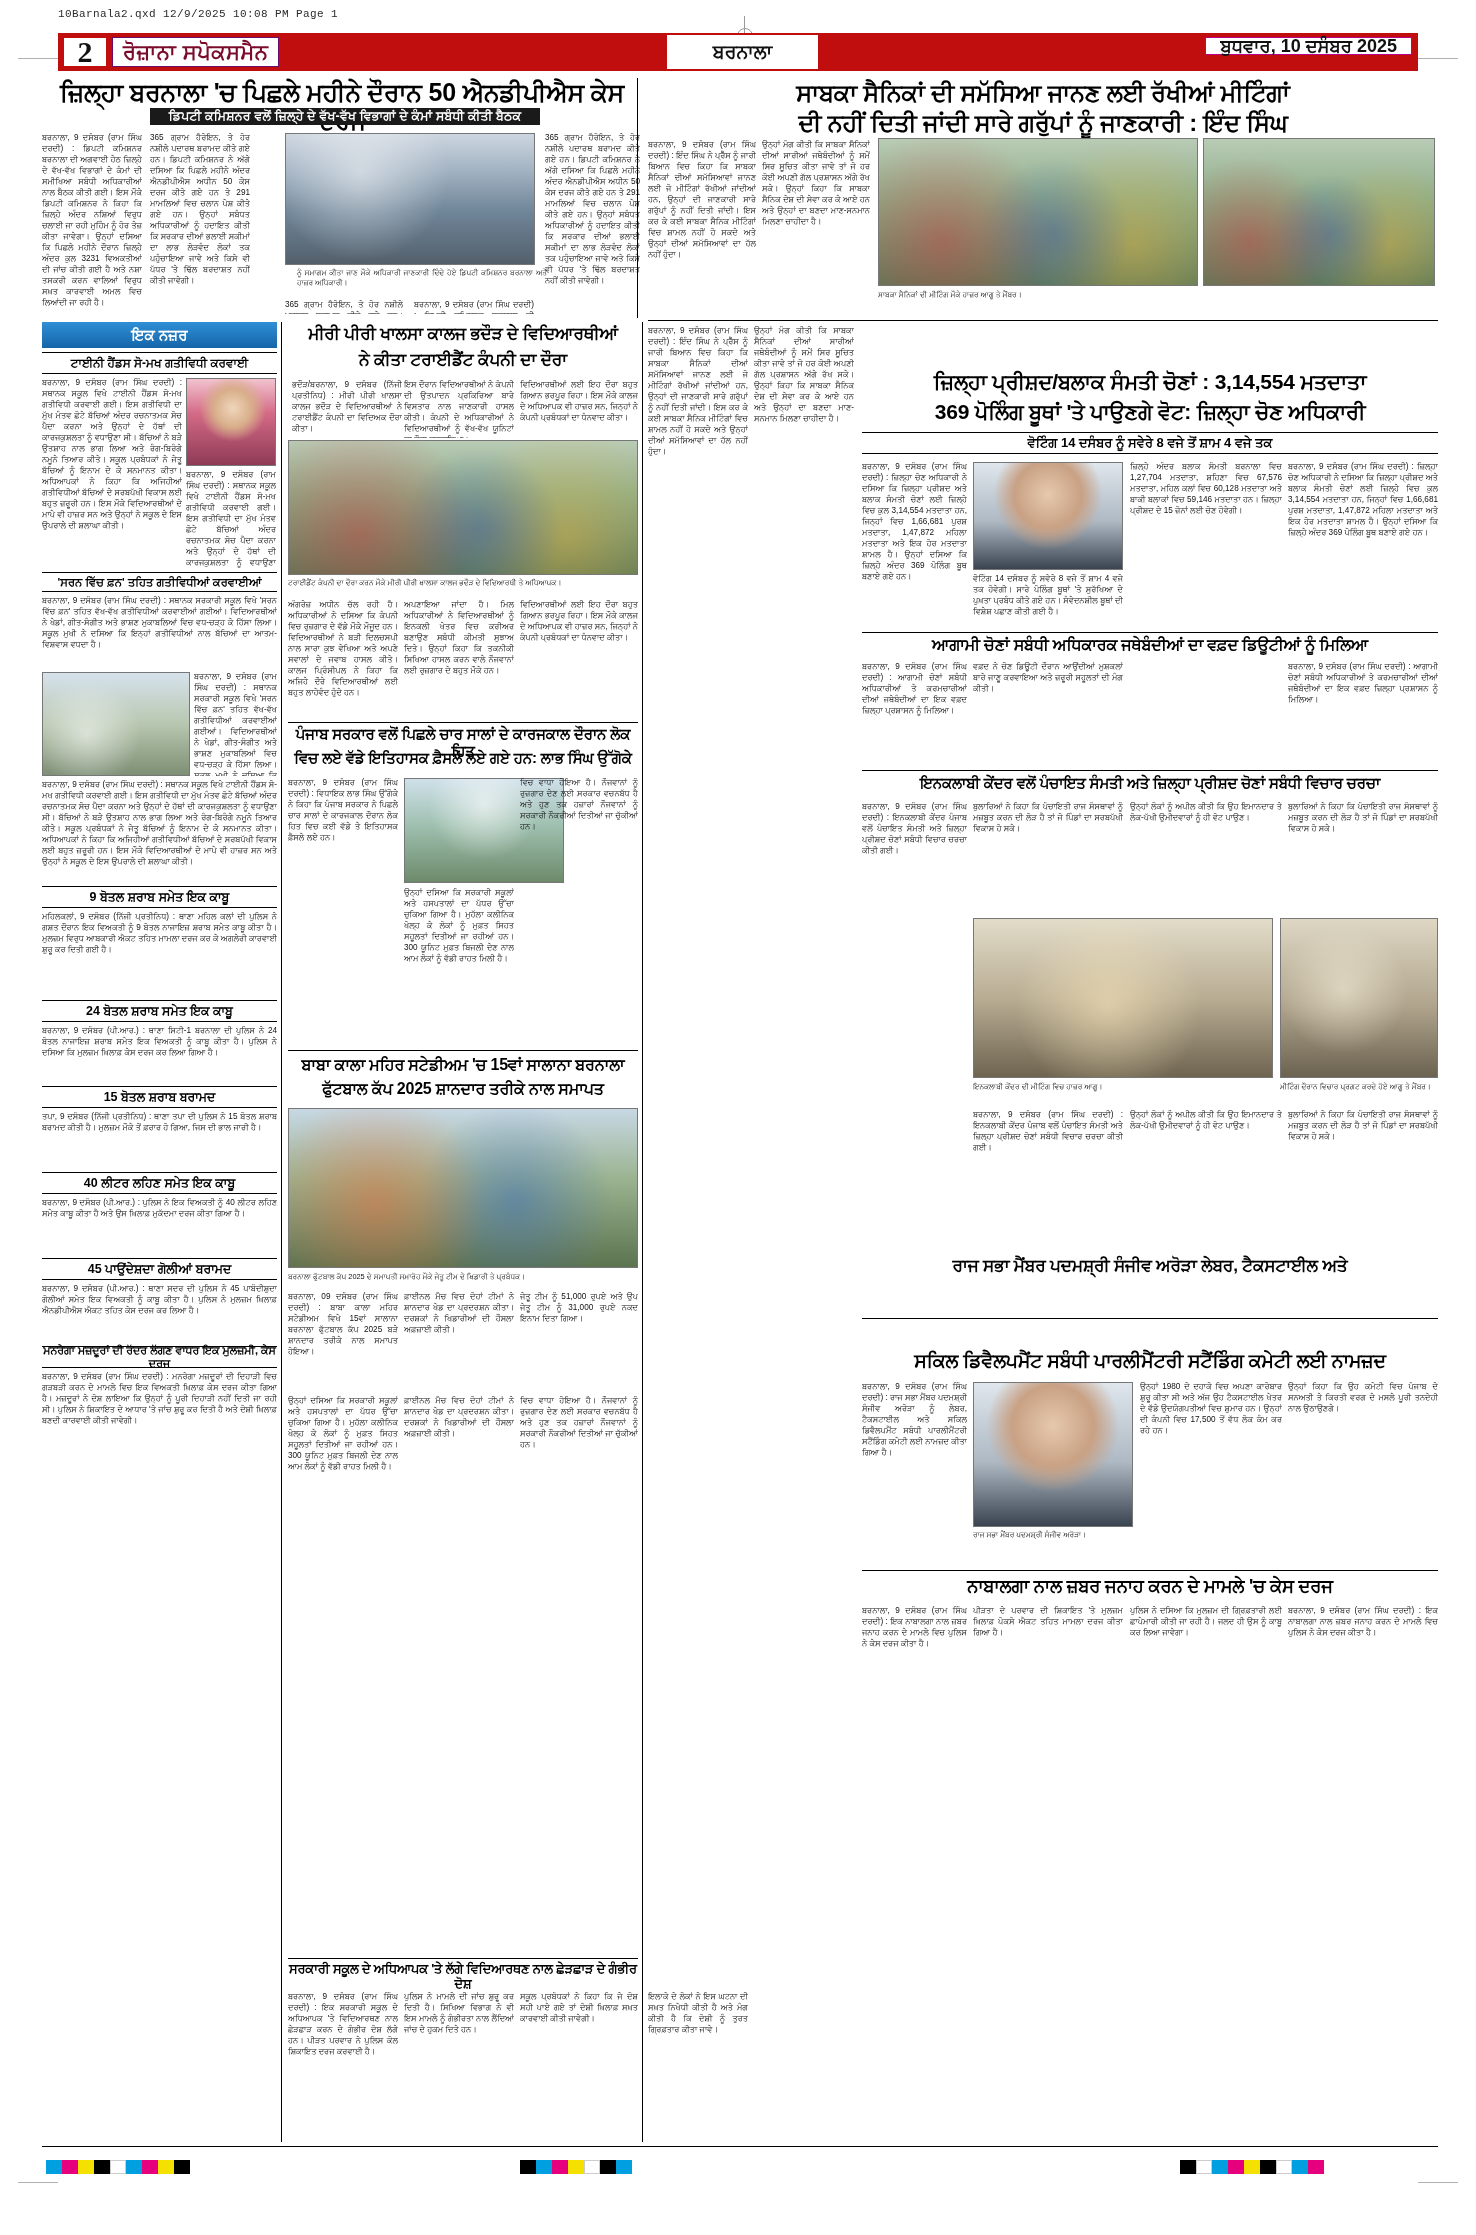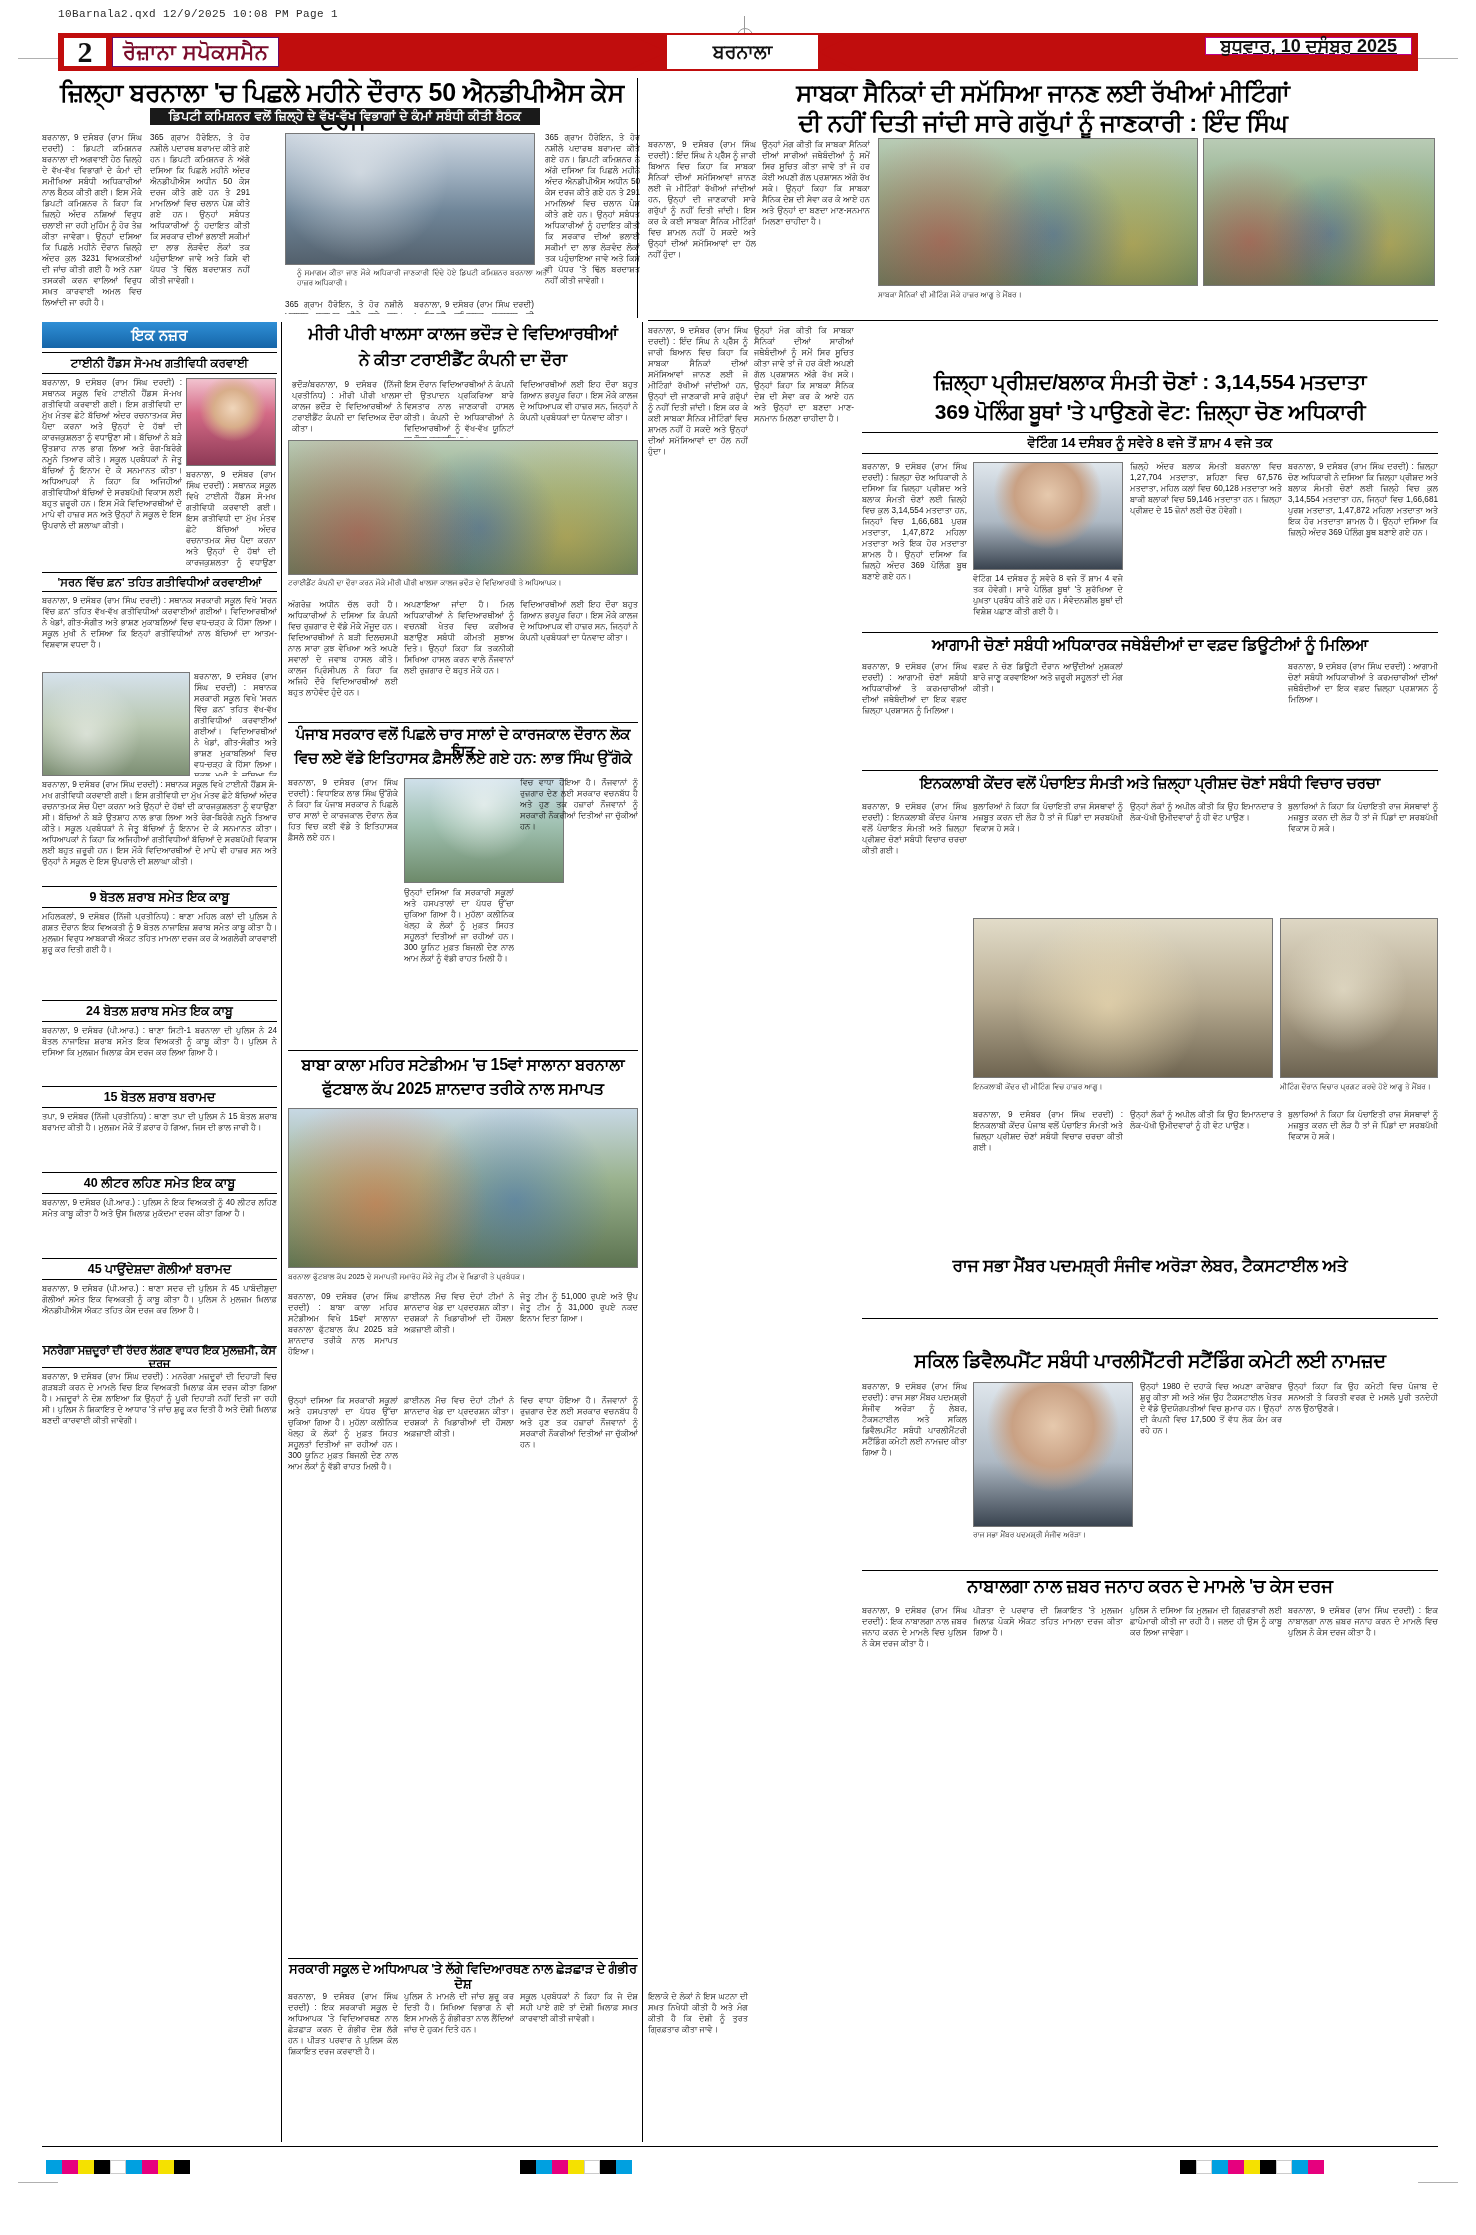--- a/index.html
+++ b/index.html
@@ -62,21 +62,21 @@
   }
   .mh-notch-r {
     width: 40px; background: #c00d0d;
     clip-path: polygon(100% 0, 0 50%, 100% 100%);
   }
   .mh-fill { flex: 1 1 auto; background:#c00d0d; }
   .mh-date {
     margin: 4px 6px 16px 0; padding: 0 14px;
     background: #fff; border: 1px solid #b08;
     display:flex; align-items:center;
-    font-size: 18px; font-weight: bold; color:#111; white-space:nowrap;text-decoration:underline;
+    font-size: 18px; font-weight: bold; color:#111; white-space:nowrap;
   }
 
   
   .rule-h { position:absolute; background:#000; height:1px; }
   .rule-v { position:absolute; background:#000; width:1px; }
 
   .hl {
     position: absolute;
     font-weight: bold; color:#000; text-align:center;
     line-height: 1.12; letter-spacing: -.2px;
@@ -255,21 +255,21 @@
   <div class="rule-v" style="left:281px; top:322px; height:1820px;"></div>
 
   <div class="hl" style="left:288px; top:324px; width:350px; font-size:17px;">ਮੀਰੀ ਪੀਰੀ ਖਾਲਸਾ ਕਾਲਜ ਭਦੌੜ ਦੇ ਵਿਦਿਆਰਥੀਆਂ</div>
   <div class="hl" style="left:288px; top:350px; width:350px; font-size:17px;">ਨੇ ਕੀਤਾ ਟਰਾਈਡੈਂਟ ਕੰਪਨੀ ਦਾ ਦੌਰਾ</div>
   <div class="body" style="left:292px; top:380px; width:110px; height:58px;">ਭਦੌੜ/ਬਰਨਾਲਾ, 9 ਦਸੰਬਰ (ਨਿੱਜੀ ਪ੍ਰਤੀਨਿਧ) : ਮੀਰੀ ਪੀਰੀ ਖਾਲਸਾ ਕਾਲਜ ਭਦੌੜ ਦੇ ਵਿਦਿਆਰਥੀਆਂ ਨੇ ਟਰਾਈਡੈਂਟ ਕੰਪਨੀ ਦਾ ਵਿਦਿਅਕ ਦੌਰਾ ਕੀਤਾ।</div>
   <div class="body" style="left:404px; top:380px; width:110px; height:58px;">ਇਸ ਦੌਰਾਨ ਵਿਦਿਆਰਥੀਆਂ ਨੇ ਕੰਪਨੀ ਦੀ ਉਤਪਾਦਨ ਪ੍ਰਕਿਰਿਆ ਬਾਰੇ ਵਿਸਤਾਰ ਨਾਲ ਜਾਣਕਾਰੀ ਹਾਸਲ ਕੀਤੀ। ਕੰਪਨੀ ਦੇ ਅਧਿਕਾਰੀਆਂ ਨੇ ਵਿਦਿਆਰਥੀਆਂ ਨੂੰ ਵੱਖ-ਵੱਖ ਯੂਨਿਟਾਂ ਦਾ ਦੌਰਾ ਕਰਵਾਇਆ।</div>
   <div class="body" style="left:520px; top:380px; width:118px; height:58px;">ਵਿਦਿਆਰਥੀਆਂ ਲਈ ਇਹ ਦੌਰਾ ਬਹੁਤ ਗਿਆਨ ਭਰਪੂਰ ਰਿਹਾ। ਇਸ ਮੌਕੇ ਕਾਲਜ ਦੇ ਅਧਿਆਪਕ ਵੀ ਹਾਜ਼ਰ ਸਨ, ਜਿਨ੍ਹਾਂ ਨੇ ਕੰਪਨੀ ਪ੍ਰਬੰਧਕਾਂ ਦਾ ਧੰਨਵਾਦ ਕੀਤਾ।</div>
   <div class="photo ph-group" style="left:288px; top:440px; width:350px; height:135px;"></div>
   <div class="cap" style="left:288px; top:578px; width:350px; height:20px;">ਟਰਾਈਡੈਂਟ ਕੰਪਨੀ ਦਾ ਦੌਰਾ ਕਰਨ ਮੌਕੇ ਮੀਰੀ ਪੀਰੀ ਖਾਲਸਾ ਕਾਲਜ ਭਦੌੜ ਦੇ ਵਿਦਿਆਰਥੀ ਤੇ ਅਧਿਆਪਕ।</div>
   <div class="body" style="left:288px; top:600px; width:110px; height:118px;">ਅੰਗਰੇਜ਼ ਅਧੀਨ ਚੱਲ ਰਹੀ ਹੈ। ਅਧਿਕਾਰੀਆਂ ਨੇ ਦਸਿਆ ਕਿ ਕੰਪਨੀ ਵਿਚ ਰੁਜ਼ਗਾਰ ਦੇ ਵੱਡੇ ਮੌਕੇ ਮੌਜੂਦ ਹਨ। ਵਿਦਿਆਰਥੀਆਂ ਨੇ ਬੜੀ ਦਿਲਚਸਪੀ ਨਾਲ ਸਾਰਾ ਕੁਝ ਵੇਖਿਆ ਅਤੇ ਅਪਣੇ ਸਵਾਲਾਂ ਦੇ ਜਵਾਬ ਹਾਸਲ ਕੀਤੇ। ਕਾਲਜ ਪ੍ਰਿੰਸੀਪਲ ਨੇ ਕਿਹਾ ਕਿ ਅਜਿਹੇ ਦੌਰੇ ਵਿਦਿਆਰਥੀਆਂ ਲਈ ਬਹੁਤ ਲਾਹੇਵੰਦ ਹੁੰਦੇ ਹਨ।</div>
-  <div class="body" style="left:404px; top:600px; width:110px; height:118px;">ਅਪਣਾਇਆ ਜਾਂਦਾ ਹੈ। ਮਿਲ ਅਧਿਕਾਰੀਆਂ ਨੇ ਵਿਦਿਆਰਥੀਆਂ ਨੂੰ ਵਚਨਬੀ ਖੇਤਰ ਵਿਚ ਕਰੀਅਰ ਬਣਾਉਣ ਸਬੰਧੀ ਕੀਮਤੀ ਸੁਝਾਅ ਦਿਤੇ। ਉਨ੍ਹਾਂ ਕਿਹਾ ਕਿ ਤਕਨੀਕੀ ਸਿਖਿਆ ਹਾਸਲ ਕਰਨ ਵਾਲੇ ਨੌਜਵਾਨਾਂ ਲਈ ਰੁਜ਼ਗਾਰ ਦੇ ਬਹੁਤ ਮੌਕੇ ਹਨ।</div>
+  <div class="body" style="left:404px; top:600px; width:110px; height:118px;">ਅਪਣਾਇਆ ਜਾਂਦਾ ਹੈ। ਮਿਲ ਅਧਿਕਾਰੀਆਂ ਨੇ ਵਿਦਿਆਰਥੀਆਂ ਨੂੰ ਇਨਕਲੀ ਖੇਤਰ ਵਿਚ ਕਰੀਅਰ ਬਣਾਉਣ ਸਬੰਧੀ ਕੀਮਤੀ ਸੁਝਾਅ ਦਿਤੇ। ਉਨ੍ਹਾਂ ਕਿਹਾ ਕਿ ਤਕਨੀਕੀ ਸਿਖਿਆ ਹਾਸਲ ਕਰਨ ਵਾਲੇ ਨੌਜਵਾਨਾਂ ਲਈ ਰੁਜ਼ਗਾਰ ਦੇ ਬਹੁਤ ਮੌਕੇ ਹਨ।</div>
   <div class="body" style="left:520px; top:600px; width:118px; height:118px;">ਵਿਦਿਆਰਥੀਆਂ ਲਈ ਇਹ ਦੌਰਾ ਬਹੁਤ ਗਿਆਨ ਭਰਪੂਰ ਰਿਹਾ। ਇਸ ਮੌਕੇ ਕਾਲਜ ਦੇ ਅਧਿਆਪਕ ਵੀ ਹਾਜ਼ਰ ਸਨ, ਜਿਨ੍ਹਾਂ ਨੇ ਕੰਪਨੀ ਪ੍ਰਬੰਧਕਾਂ ਦਾ ਧੰਨਵਾਦ ਕੀਤਾ।</div>
 
   <div class="rule-h" style="left:288px; top:722px; width:350px;"></div>
   <div class="hl" style="left:288px; top:726px; width:350px; font-size:15px;">ਪੰਜਾਬ ਸਰਕਾਰ ਵਲੋਂ ਪਿਛਲੇ ਚਾਰ ਸਾਲਾਂ ਦੇ ਕਾਰਜਕਾਲ ਦੌਰਾਨ ਲੋਕ ਹਿਤ</div>
   <div class="hl" style="left:288px; top:750px; width:350px; font-size:15px;">ਵਿਚ ਲਏ ਵੱਡੇ ਇਤਿਹਾਸਕ ਫ਼ੈਸਲੇ ਲਏ ਗਏ ਹਨ: ਲਾਭ ਸਿੰਘ ਉੱਗੋਕੇ</div>
   <div class="body" style="left:288px; top:778px; width:110px; height:320px;">ਬਰਨਾਲਾ, 9 ਦਸੰਬਰ (ਰਾਮ ਸਿੰਘ ਦਰਦੀ) : ਵਿਧਾਇਕ ਲਾਭ ਸਿੰਘ ਉੱਗੋਕੇ ਨੇ ਕਿਹਾ ਕਿ ਪੰਜਾਬ ਸਰਕਾਰ ਨੇ ਪਿਛਲੇ ਚਾਰ ਸਾਲਾਂ ਦੇ ਕਾਰਜਕਾਲ ਦੌਰਾਨ ਲੋਕ ਹਿਤ ਵਿਚ ਕਈ ਵੱਡੇ ਤੇ ਇਤਿਹਾਸਕ ਫ਼ੈਸਲੇ ਲਏ ਹਨ।</div>
   <div class="photo ph-outdoor" style="left:404px; top:778px; width:160px; height:105px;"></div>
   <div class="body" style="left:404px; top:888px; width:110px; height:210px;">ਉਨ੍ਹਾਂ ਦਸਿਆ ਕਿ ਸਰਕਾਰੀ ਸਕੂਲਾਂ ਅਤੇ ਹਸਪਤਾਲਾਂ ਦਾ ਪੱਧਰ ਉੱਚਾ ਚੁਕਿਆ ਗਿਆ ਹੈ। ਮੁਹੱਲਾ ਕਲੀਨਿਕ ਖੋਲ੍ਹ ਕੇ ਲੋਕਾਂ ਨੂੰ ਮੁਫ਼ਤ ਸਿਹਤ ਸਹੂਲਤਾਂ ਦਿਤੀਆਂ ਜਾ ਰਹੀਆਂ ਹਨ। 300 ਯੂਨਿਟ ਮੁਫ਼ਤ ਬਿਜਲੀ ਦੇਣ ਨਾਲ ਆਮ ਲੋਕਾਂ ਨੂੰ ਵੱਡੀ ਰਾਹਤ ਮਿਲੀ ਹੈ।</div>
   <div class="body" style="left:520px; top:778px; width:118px; height:320px;">ਵਿਚ ਵਾਧਾ ਹੋਇਆ ਹੈ। ਨੌਜਵਾਨਾਂ ਨੂੰ ਰੁਜ਼ਗਾਰ ਦੇਣ ਲਈ ਸਰਕਾਰ ਵਚਨਬੱਧ ਹੈ ਅਤੇ ਹੁਣ ਤਕ ਹਜ਼ਾਰਾਂ ਨੌਜਵਾਨਾਂ ਨੂੰ ਸਰਕਾਰੀ ਨੌਕਰੀਆਂ ਦਿਤੀਆਂ ਜਾ ਚੁੱਕੀਆਂ ਹਨ।</div>
 

